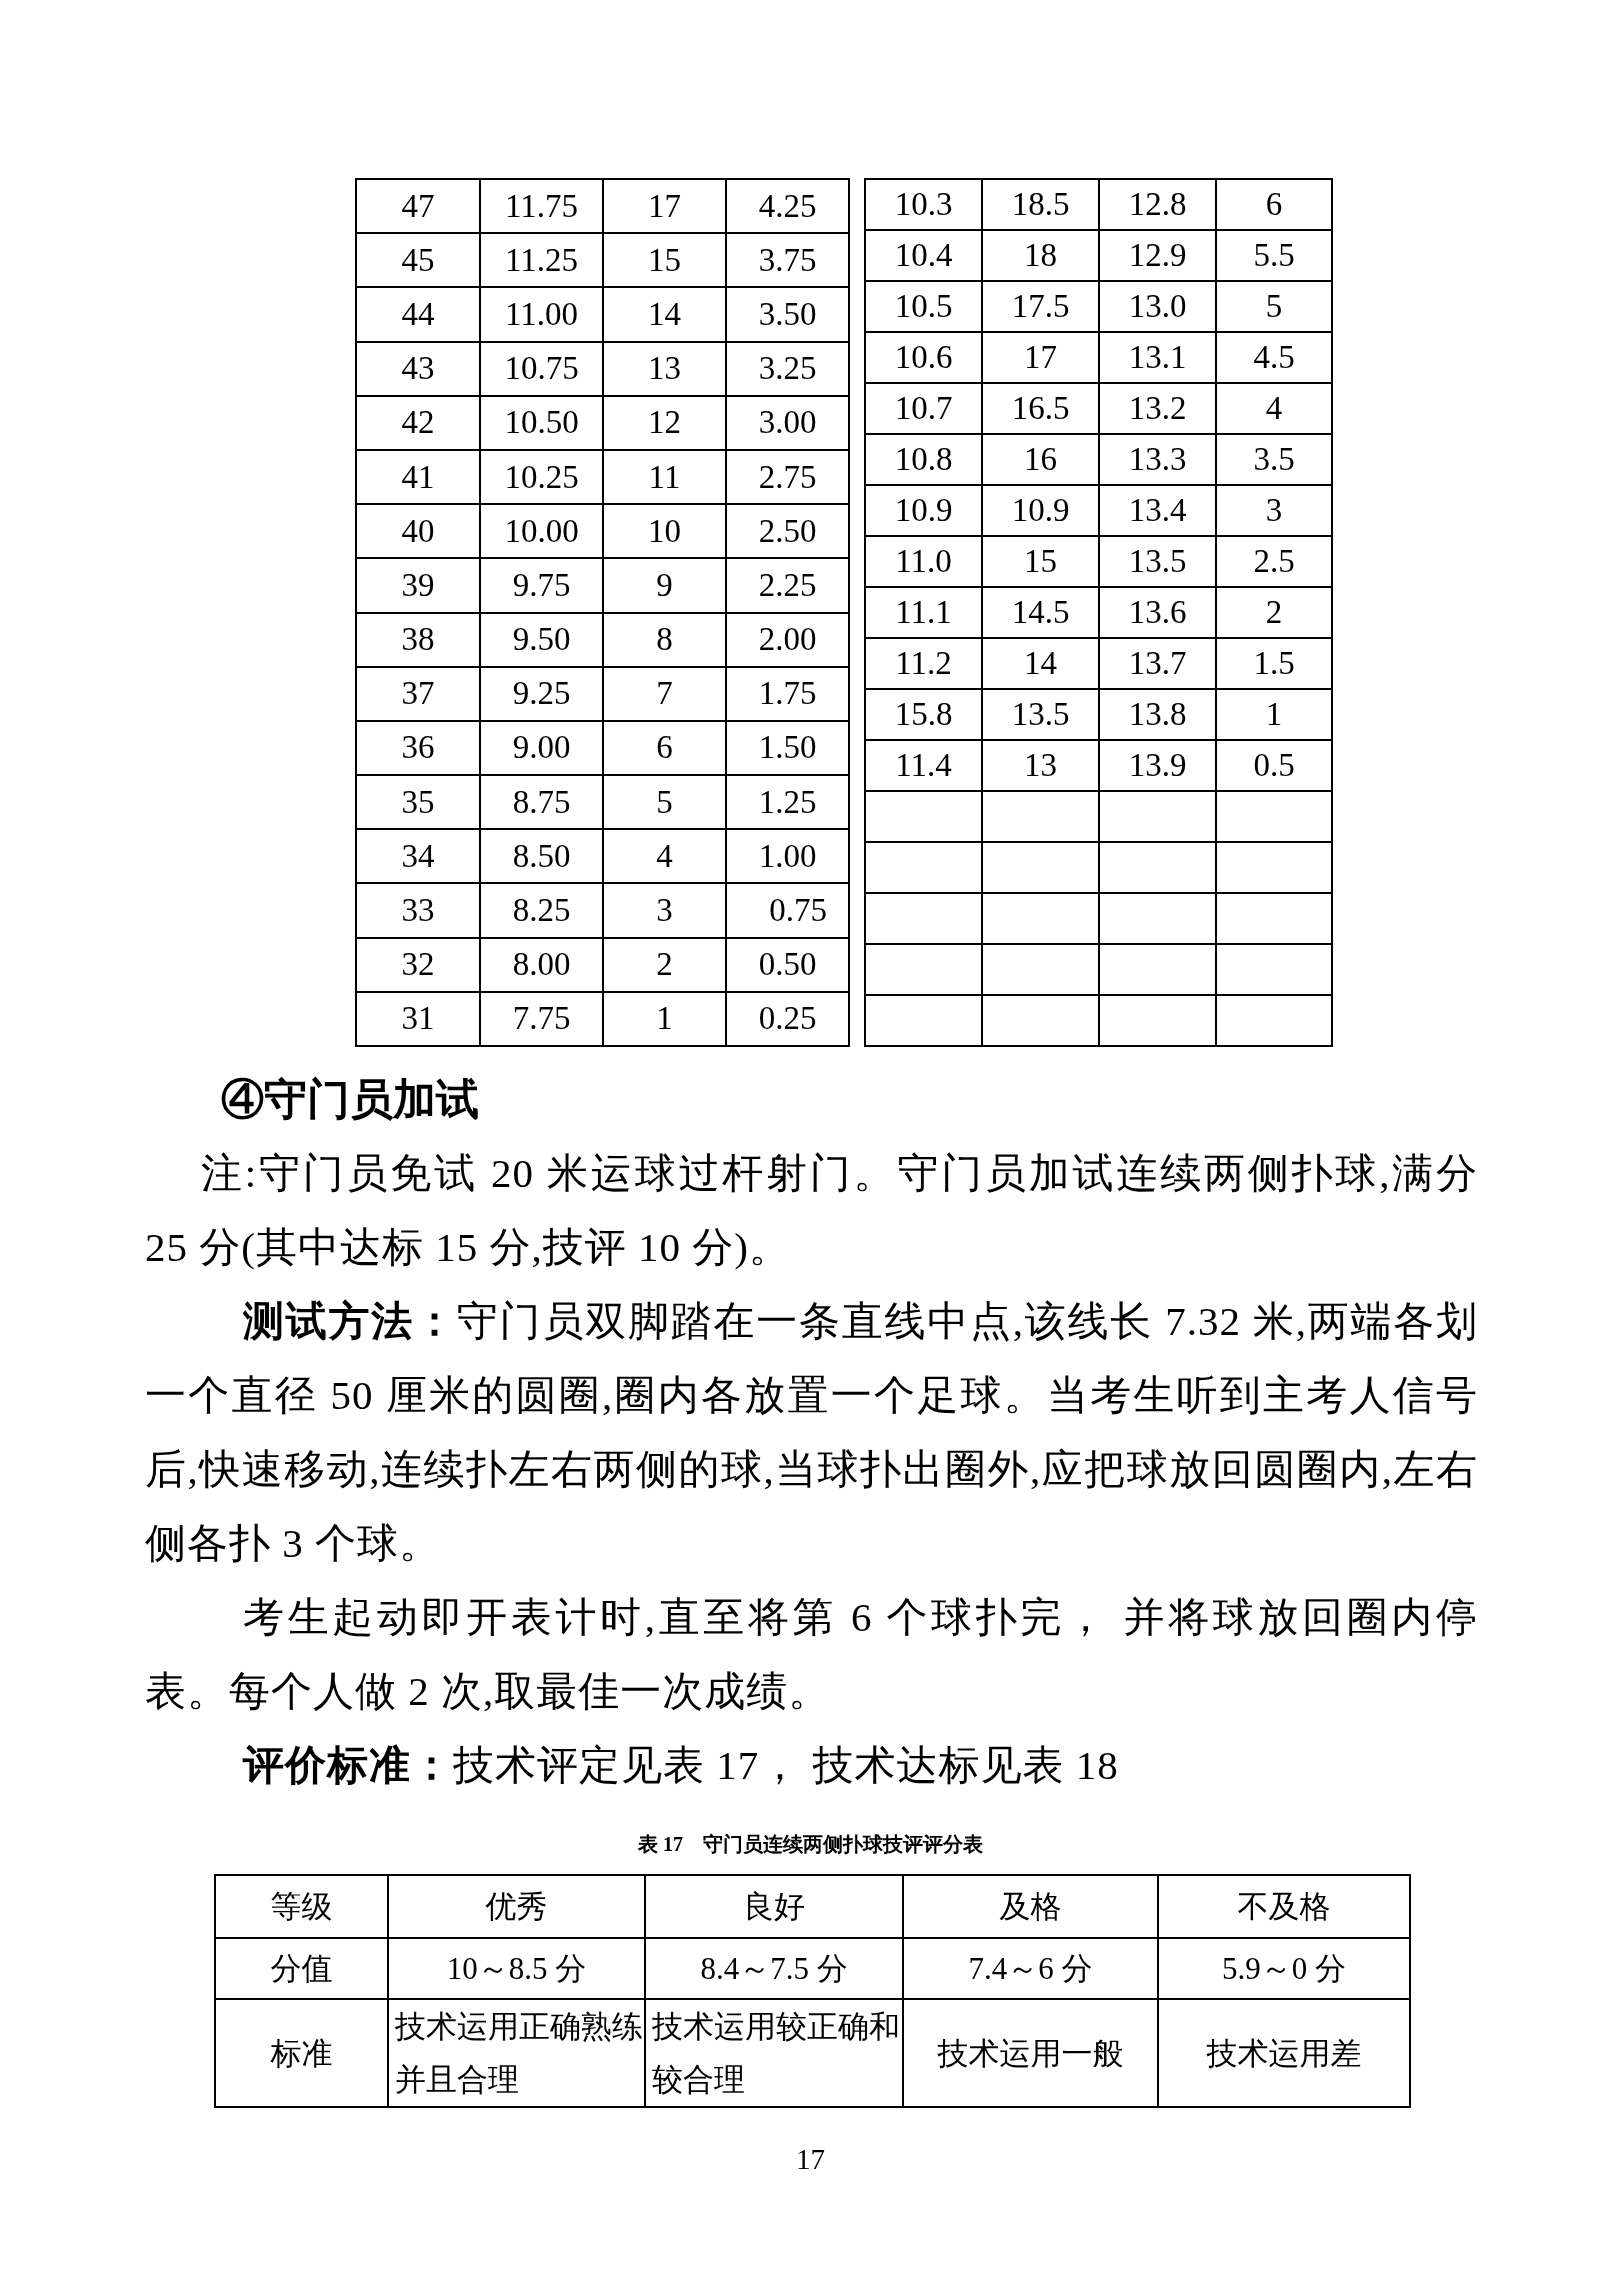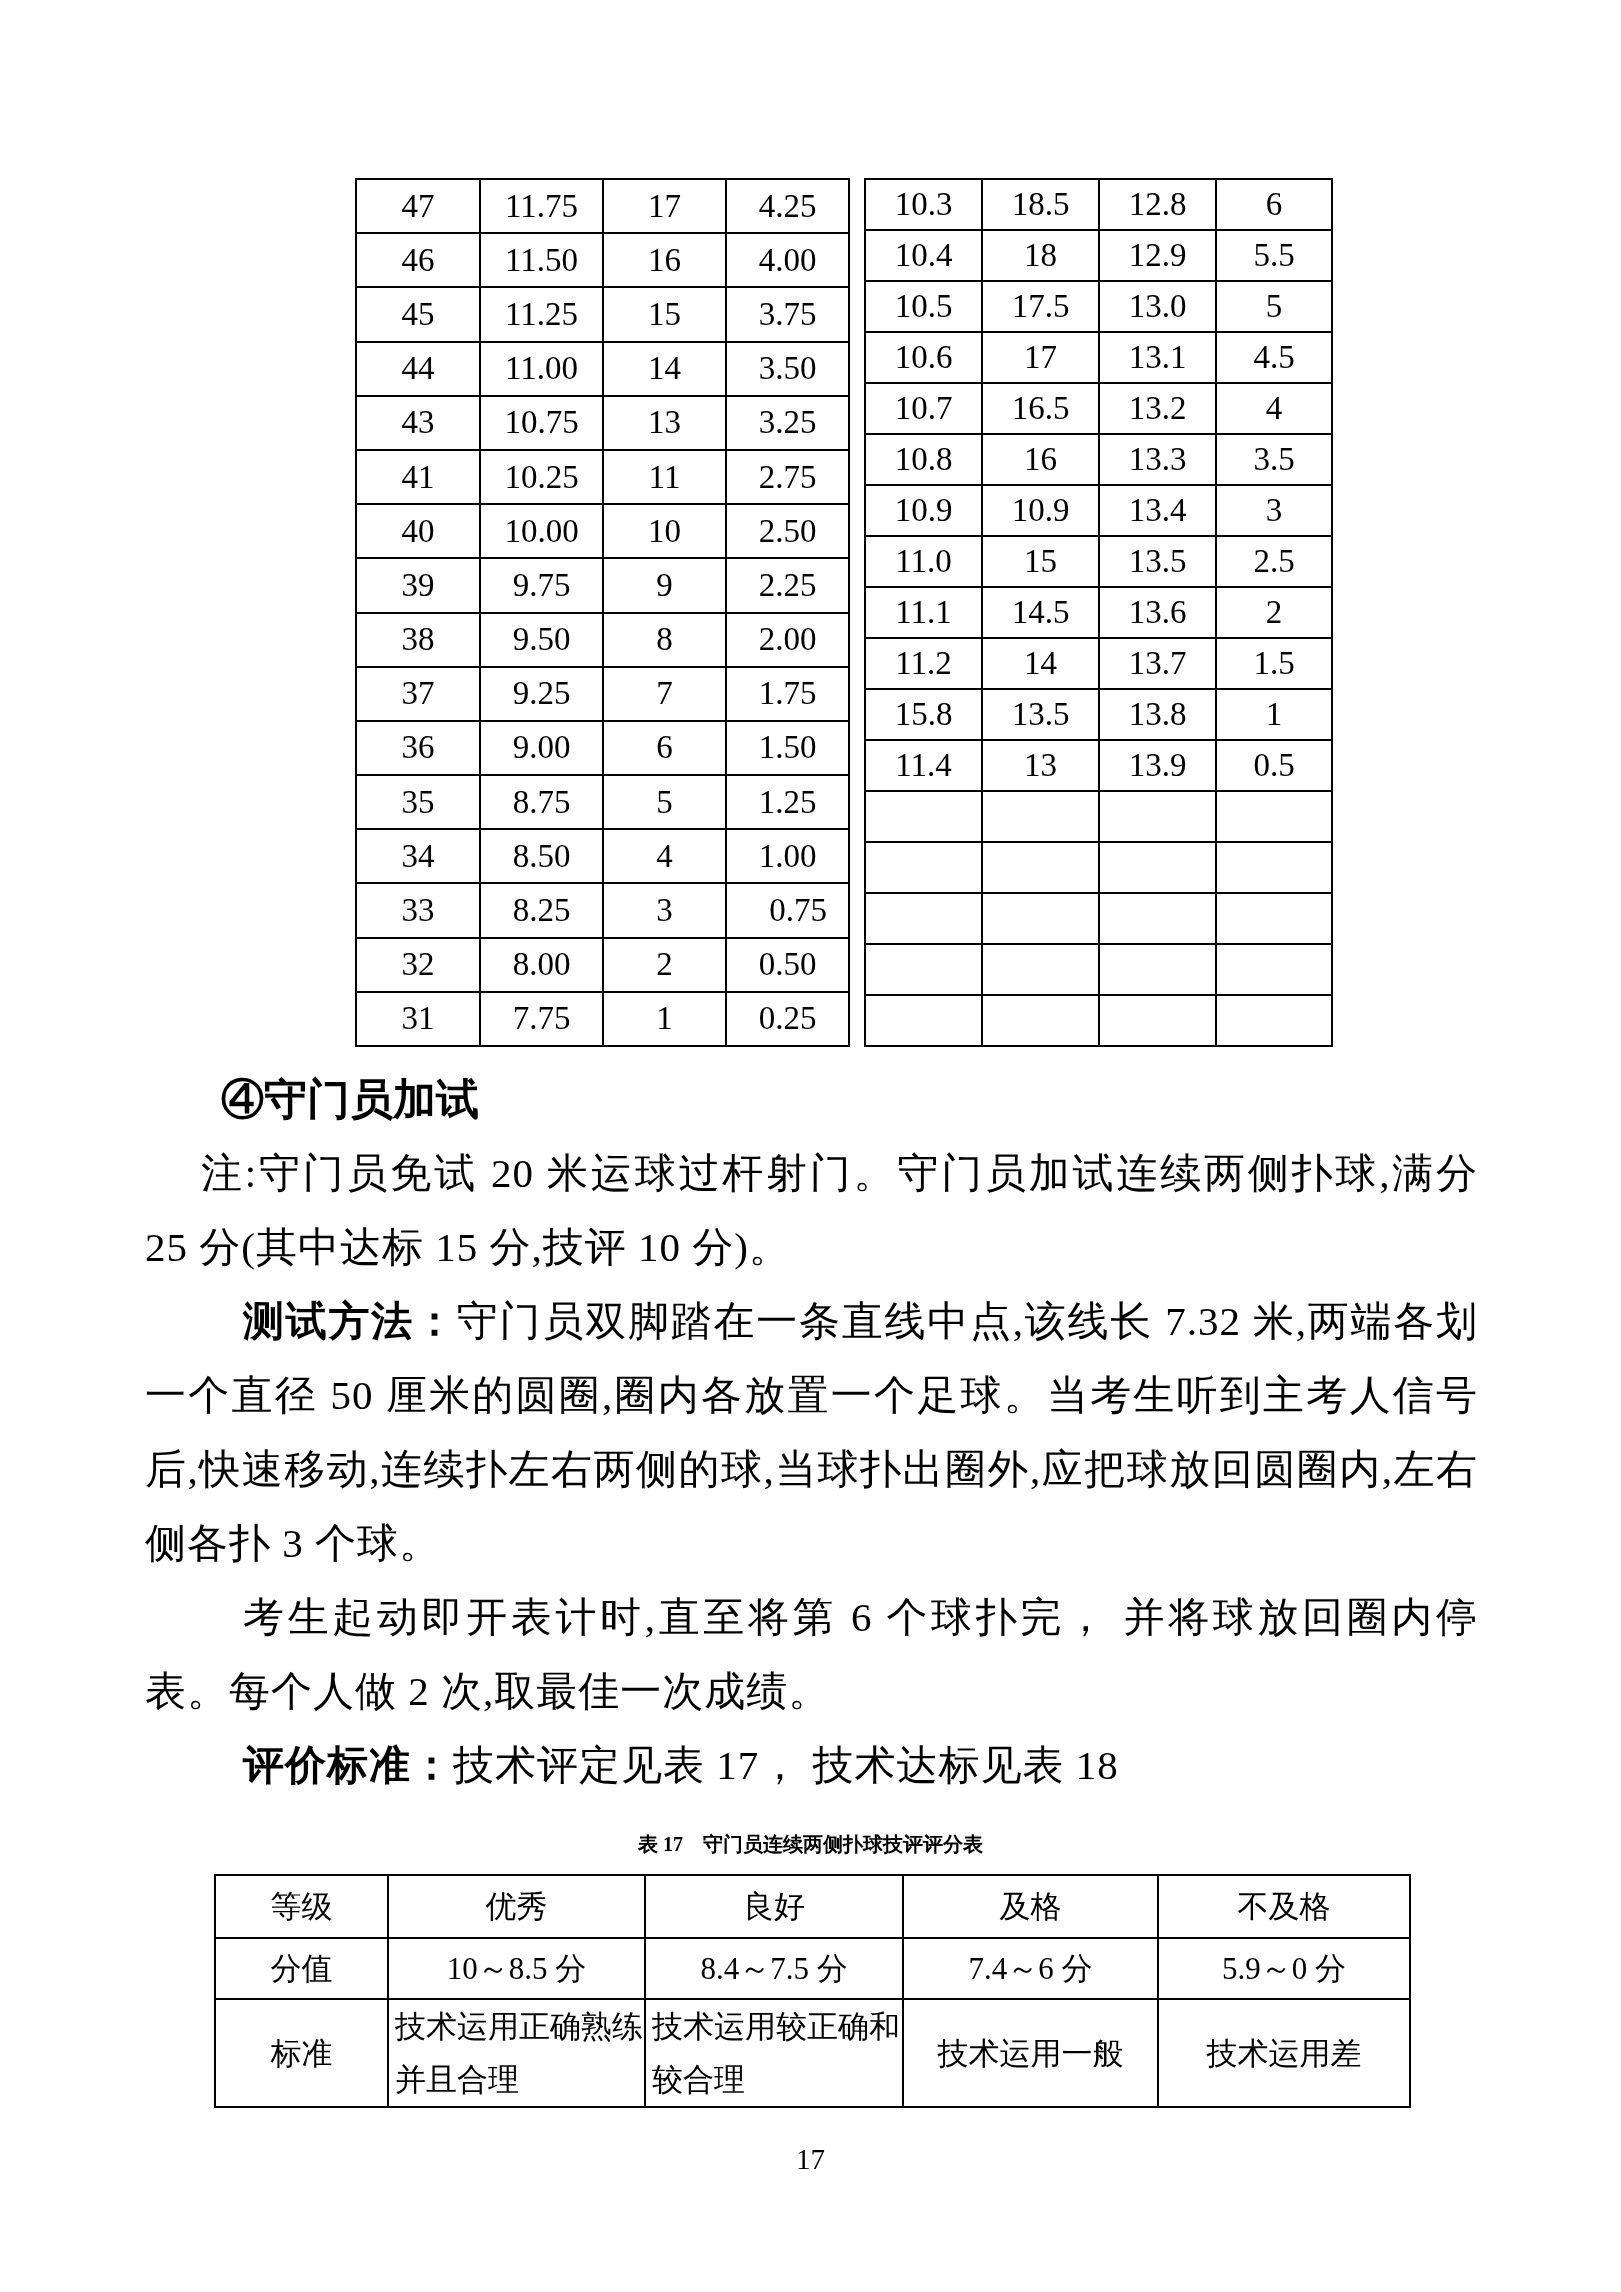--- a/index.html
+++ b/index.html
@@ -119,42 +119,42 @@
           <col style="width:123px">
         </colgroup>
       <tbody>
           <tr>
             <td>47</td>
             <td>11.75</td>
             <td>17</td>
             <td>4.25</td>
           </tr>
           <tr>
-            <td>46</td>
-            <td>11.50</td>
-            <td>16</td>
-            <td>4.00</td>
-          </tr>
-          <tr>
             <td>45</td>
             <td>11.25</td>
             <td>15</td>
             <td>3.75</td>
           </tr>
           <tr>
             <td>44</td>
             <td>11.00</td>
             <td>14</td>
             <td>3.50</td>
           </tr>
           <tr>
             <td>43</td>
             <td>10.75</td>
             <td>13</td>
             <td>3.25</td>
+          </tr>
+          <tr>
+            <td>42</td>
+            <td>10.50</td>
+            <td>12</td>
+            <td>3.00</td>
           </tr>
           <tr>
             <td>41</td>
             <td>10.25</td>
             <td>11</td>
             <td>2.75</td>
           </tr>
           <tr>
             <td>40</td>
             <td>10.00</td>

